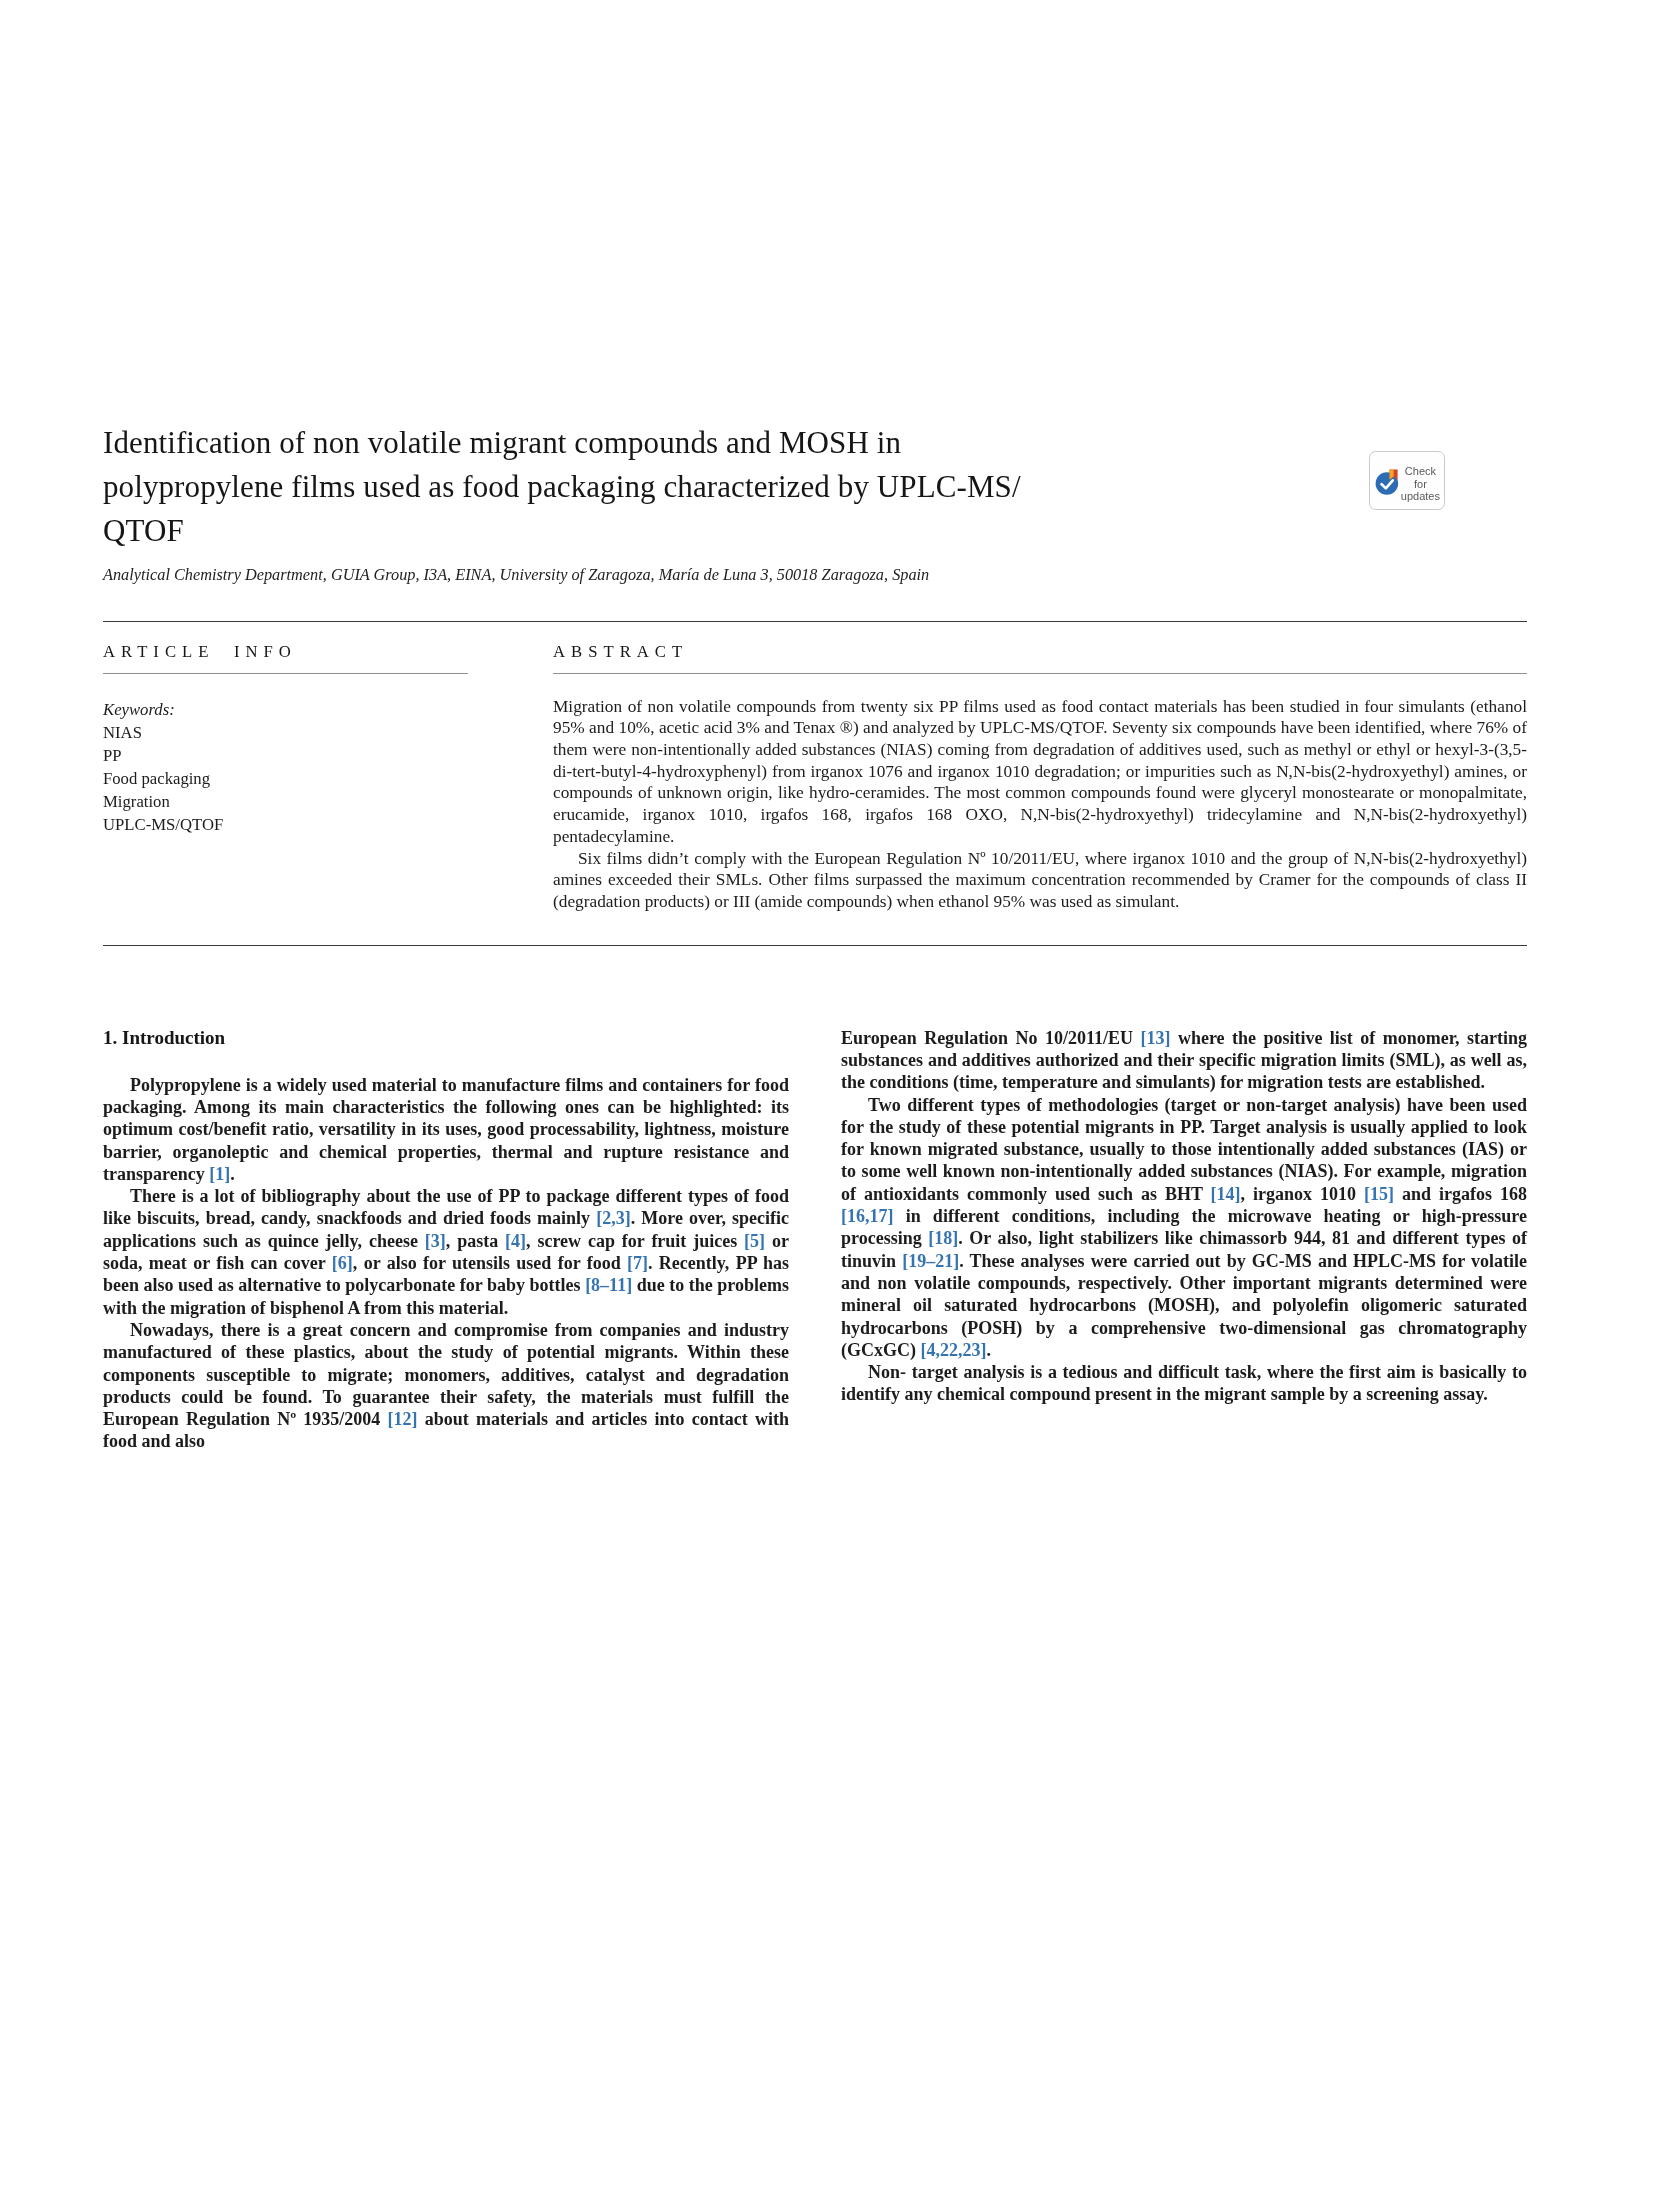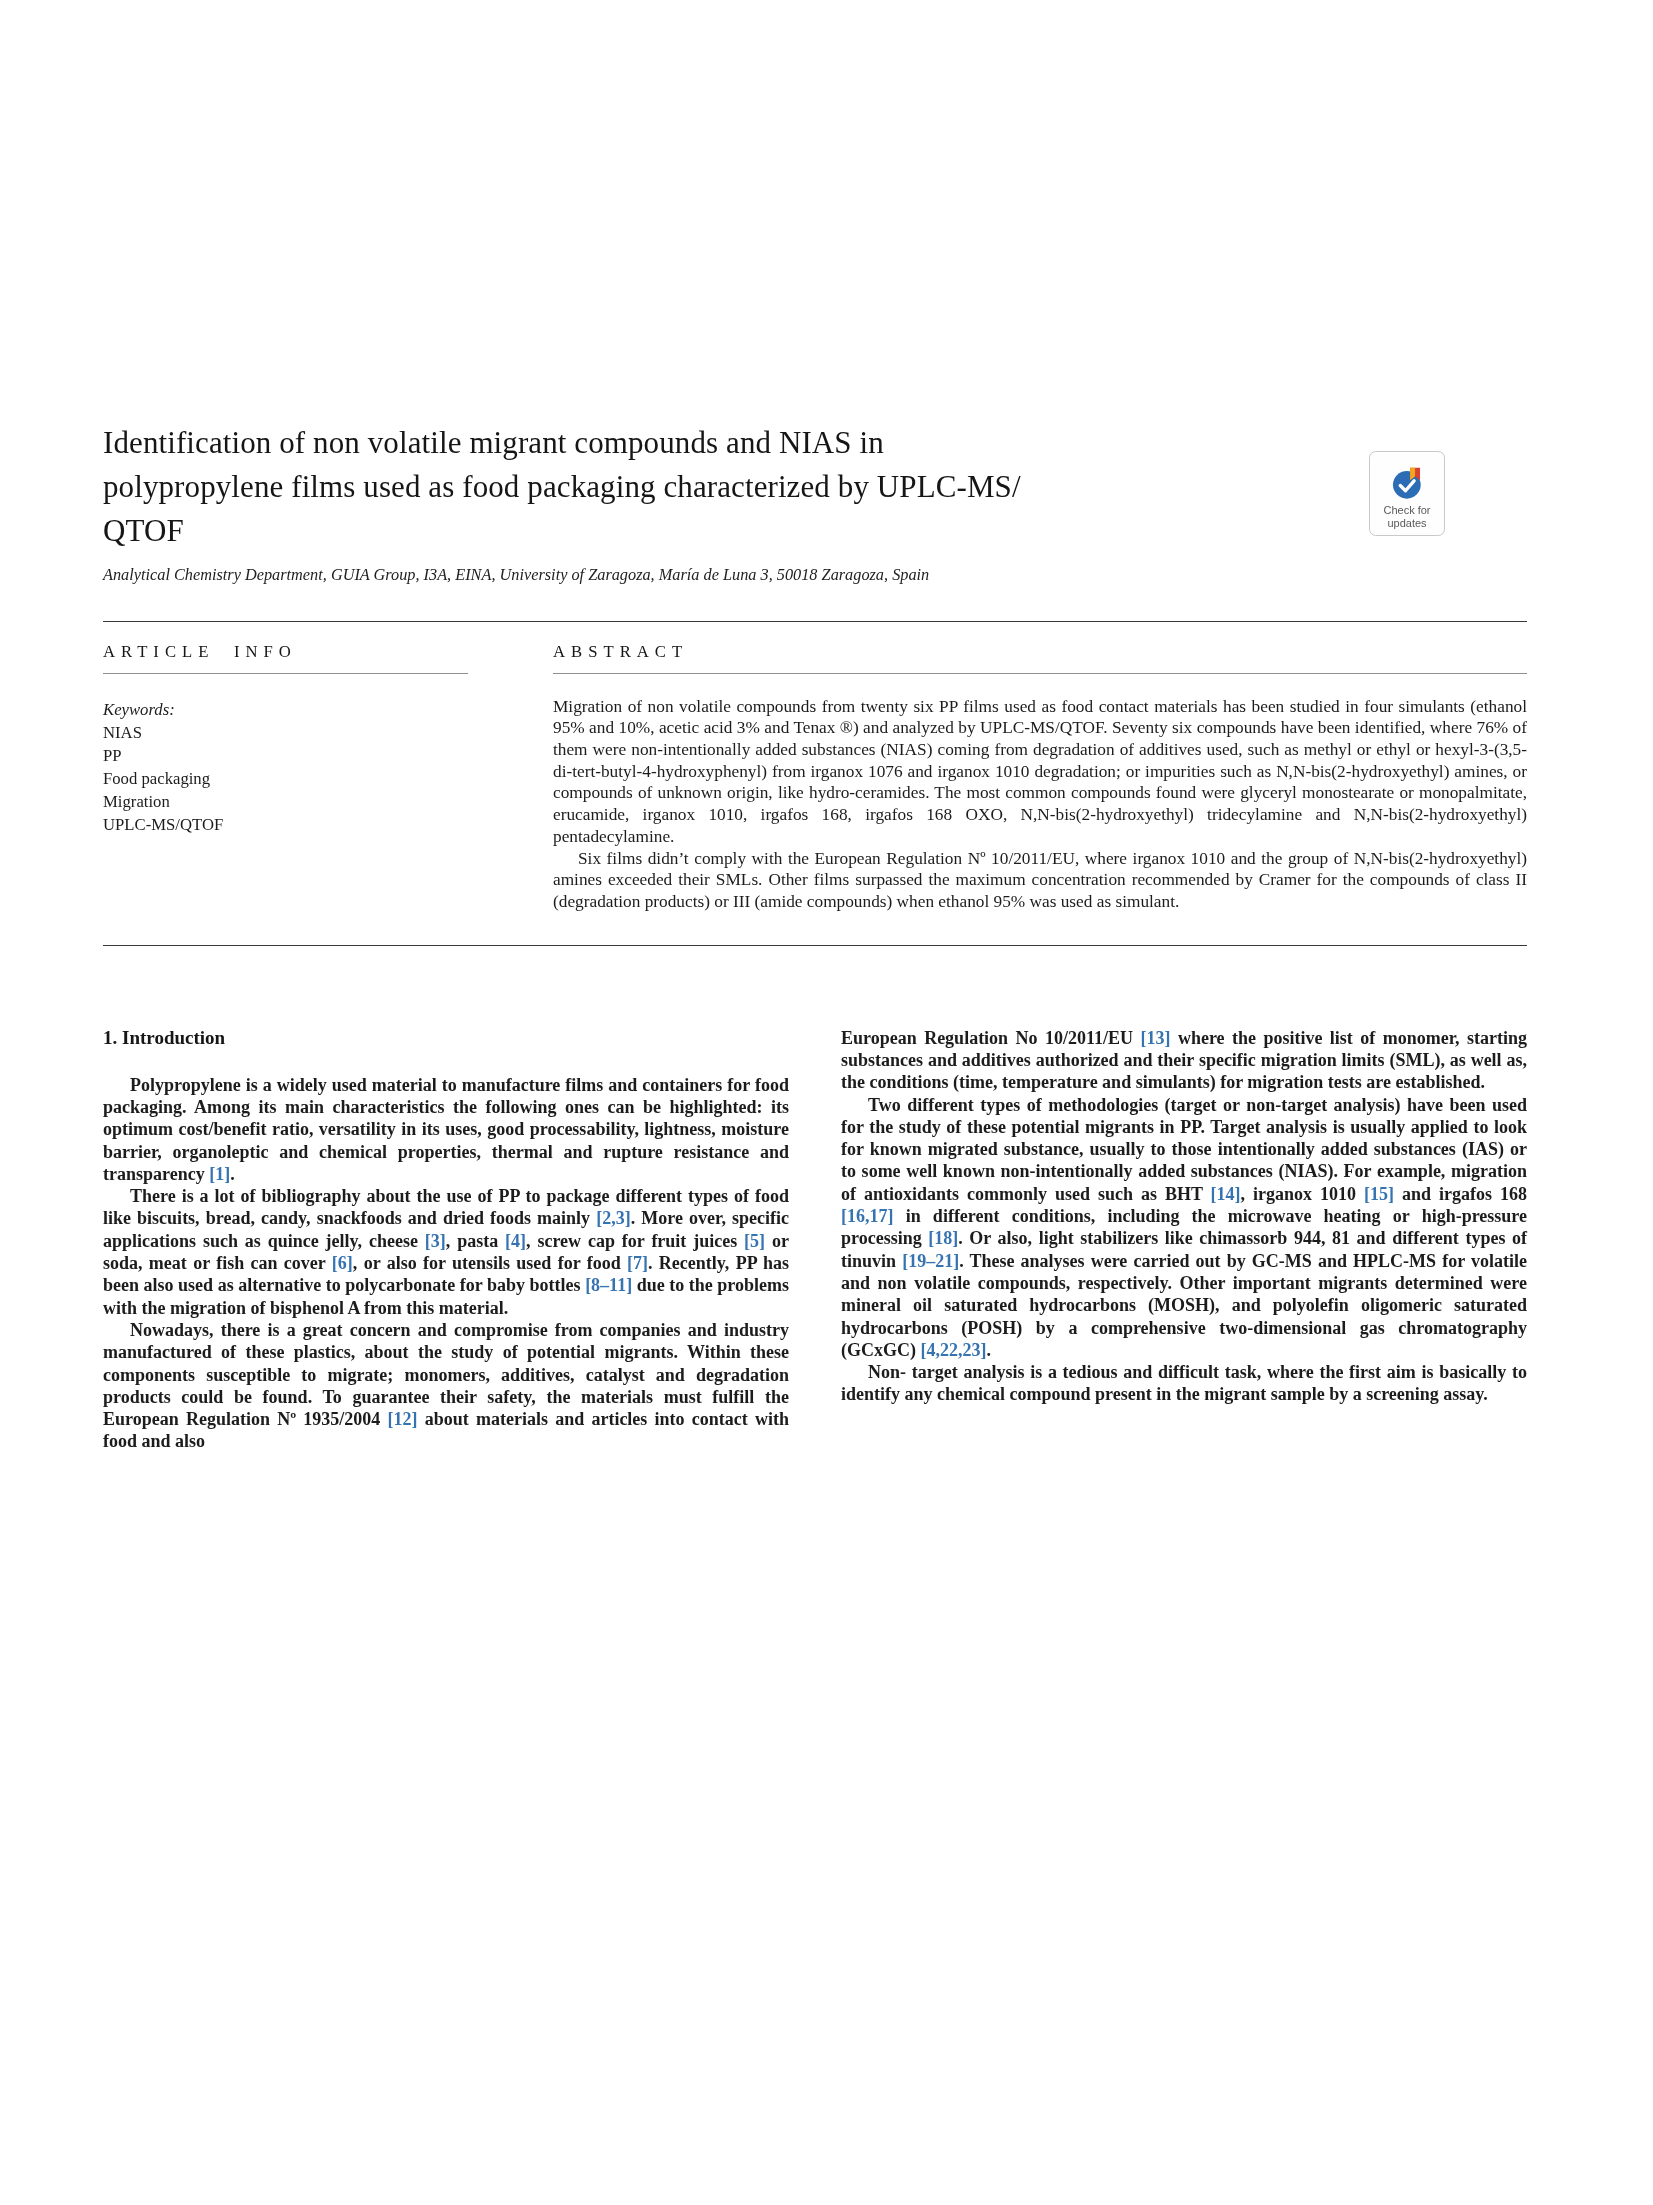--- a/index.html
+++ b/index.html
@@ -41,32 +41,32 @@
   .intro { display:flex; gap:52px; margin-top:81px; }
   .col { flex:1 1 0; min-width:0; }
   .intro-heading { font-size:19px; font-weight:700; margin-bottom:25px; color:#161616; }
   p.body { font-size:18px; line-height:22.3px; text-align:justify; text-indent:27px; margin:0;font-weight:bold; }
   p.body.no-indent { text-indent:0; }
   .cite { color:var(--cite); }
 
   .badge {
     position:absolute; top:451px; right:209px; width:76px;
     border:0.7px solid #c9c9c9; border-radius:6.7px; background:#fefefe;
-    padding:15px 4px 6px; display:flex; flex-direction:column; align-items:center;
+    padding:9px 4px 6px; display:flex; flex-direction:row; align-items:center;
     font-family:"Liberation Sans","DejaVu Sans",sans-serif; cursor:pointer;
   }
   .badge-text { margin-top:4px; font-size:11px; line-height:12.7px; color:#5a5a5a; text-align:center; }
 </style>
 </head>
 <body style="--cite: #3573b1;">
 
 <div class="page">
 
   <header>
-    <h1 class="title">Identification of non volatile migrant compounds and NIAS in
+    <h1 class="title">Identification of non volatile migrant compounds and MOSH in
 polypropylene films used as food packaging characterized by UPLC-MS/
 QTOF</h1>
     <div class="affiliation">Analytical Chemistry Department, GUIA Group, I3A, EINA, University of Zaragoza, María de Luna 3, 50018 Zaragoza, Spain</div>
   </header>
 
   <div class="badge">
     <svg width="33" height="33" viewBox="0 0 50 50">
       <circle cx="24" cy="27" r="21" fill="#2c6cb5"></circle>
       <path d="M14 28 l8 8 13 -15" fill="none" stroke="#ffffff" stroke-width="5" stroke-linecap="round" stroke-linejoin="round"></path>
       <path d="M29 1 h15 v19 l-7.5 -6 -7.5 6 z" fill="#d8412f"></path>

